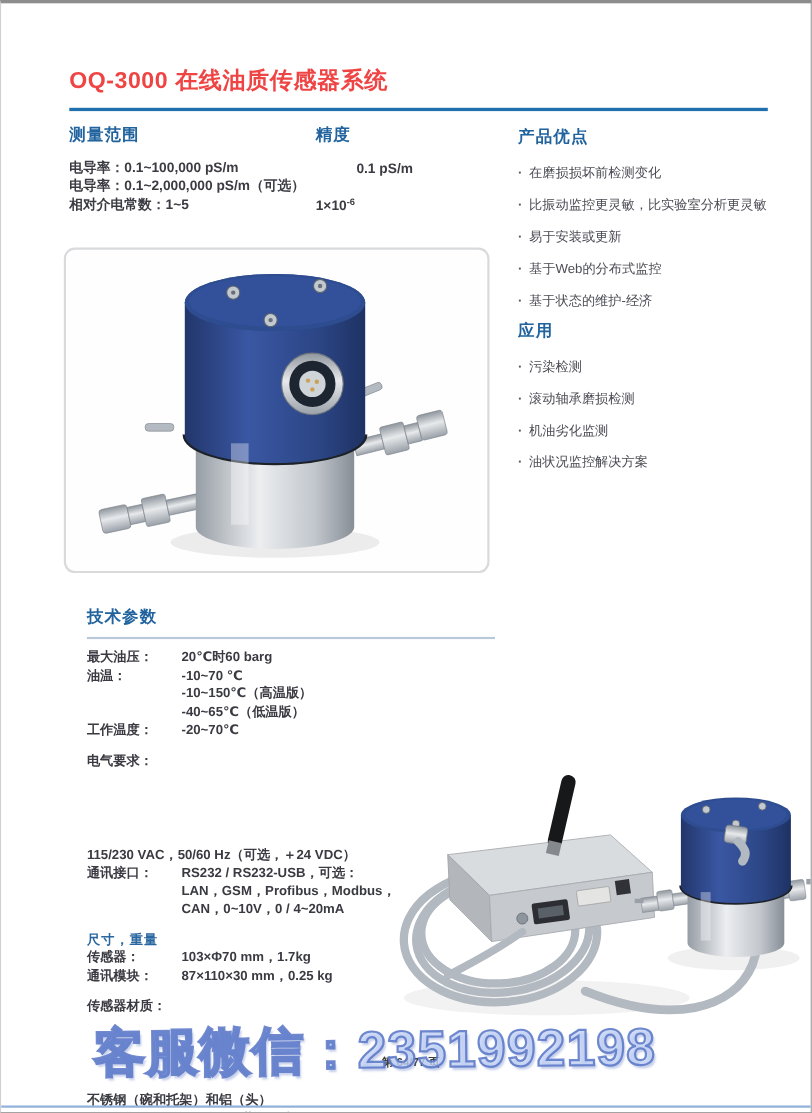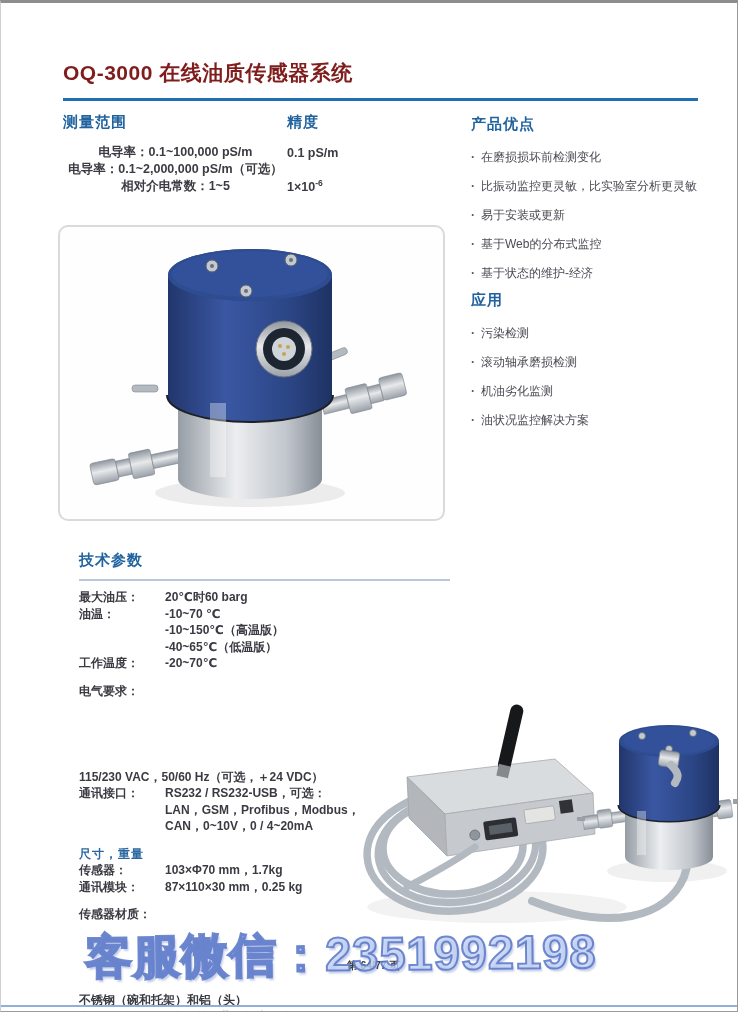--- a/index.html
+++ b/index.html
@@ -14,47 +14,47 @@
     border-bottom: 1px solid #9a9a9a;
     border-left: 1px solid #d0d0d0;
   }
 
   .abs { position: absolute; }
 
   
   .page-title {
     left: 62px; top: 56px;
     font-size: 21px; font-weight: 700;
-    color: #7f1d1d; letter-spacing: 0.5px;
+    color: #ef4444; letter-spacing: 0.5px;
     white-space: nowrap;
   }
   .title-rule {
     left: 62px; top: 95px; width: 635px; height: 3px;
     background: #2070ad;
   }
 
   
   .sec-h {
     font-size: 15px; font-weight: 700; color: #21639e;
     letter-spacing: 1px; white-space: nowrap;
   }
 
   
   .col-measure { left: 62px; top: 110px; width: 225px; }
   .col-measure .mrow {
     font-size: 12.5px; font-weight: 600; color: #3b3b43;
     line-height: 17px; white-space: nowrap;
   }
-  .col-measure .rows { margin-top: 12px; text-align: center; }
+  .col-measure .rows { margin-top: 12px; }
 
   .col-precision { left: 286px; top: 110px; width: 120px; }
   .col-precision .pv {
     font-size: 12.5px; font-weight: 600; color: #3b3b43; white-space: nowrap;
   }
-  .col-precision .pv1 { margin-top: 14px; }
+  .col-precision .pv1 { margin-top: 14px; margin-left: 37px; }
   .col-precision .pv2 { margin-top: 18px; }
   .col-precision sup { font-size: 8.5px; }
 
   
   .col-adv  { left: 470px; top: 112px; width: 256px; }
   .col-app  { left: 470px; top: 288px; width: 256px; }
   .blist { margin-top: 9px; list-style: none; }
   .blist li {
     font-size: 12px; font-weight: 500; color: #4b4b55;
     line-height: 29px; white-space: nowrap;

